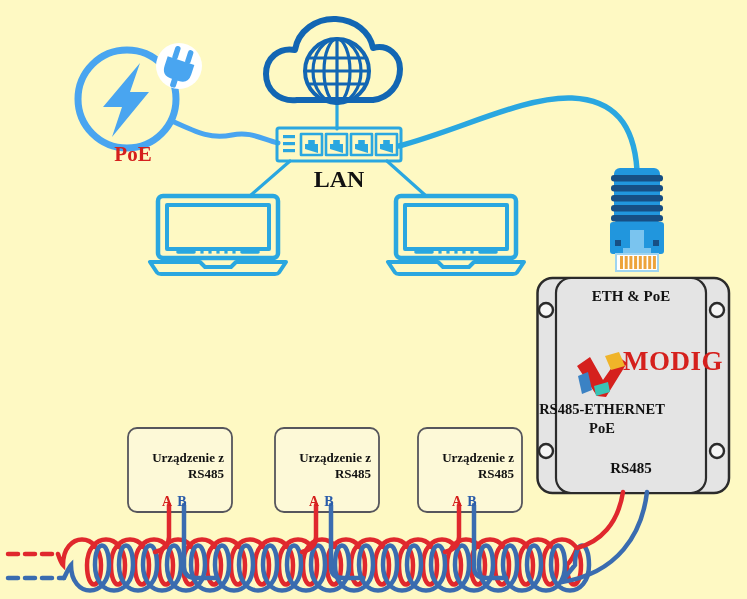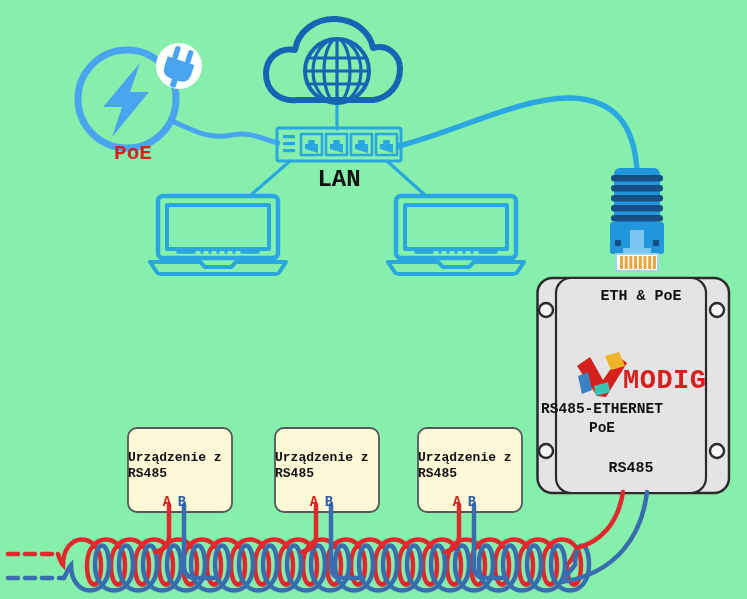--- a/index.html
+++ b/index.html
@@ -1,36 +1,36 @@
 <!DOCTYPE html>
 <html style="--light_blue: #2aa7e0; --poe_blue: #49a5f0; --dark_blue: #1266b3; --wire_red: #e0282d; --wire_blue: #3a6cb0; --label_red: #d5201d; --label_blue: #2a5caa; --box_cream: #fdf9d7; --box_border: #56565c; --device_gray: #e4e4e4; --device_border: #2b2b2b; --rj45_body: #2196dd; --rj45_dark: #174f84; --rj45_tab: #7ac4ef; --rj45_pin: #eda33b;"><head>
 <meta charset="utf-8">
 <style>
   html,body{margin:0;padding:0;background:#fff}
-  .canvas{position:relative;width:747px;height:599px;background:#86efac;overflow:hidden;
-          font-family:Liberation Mono, monospace}
+  .canvas{position:relative;width:747px;height:599px;background:#fef9c3;overflow:hidden;
+          font-family:Liberation Serif, serif}
   .canvas svg{position:absolute;left:0;top:0}
 
   
   .sl{stroke:var(--light_blue);fill:none;stroke-linecap:round;stroke-linejoin:round}
   .fl{fill:var(--light_blue)}
   .sp{stroke:var(--poe_blue);fill:none;stroke-linecap:round;stroke-linejoin:round}
   .fp{fill:var(--poe_blue)}
   .sd{stroke:var(--dark_blue);fill:none;stroke-linecap:round;stroke-linejoin:round}
   .wr{stroke:var(--wire_red);fill:none;stroke-width:4.5;stroke-linecap:round}
   .wb{stroke:var(--wire_blue);fill:none;stroke-width:4.5;stroke-linecap:round}
 
   .lbl{position:absolute;font-weight:bold;color:#111;text-align:center;white-space:nowrap}
   .poe-lbl{left:100px;top:142px;width:66px;font-size:21px;color:var(--label_red)}
   .lan-lbl{left:306px;top:166px;width:66px;font-size:24px}
-  .gw-top{left:556px;top:288px;width:170px;font-size:15px}
-  .gw-brand{left:623px;top:366px;font-size:27px;color:var(--label_red);letter-spacing:.5px}
+  .gw-top{left:556px;top:288px;width:150px;font-size:15px}
+  .gw-brand{left:623px;top:346px;font-size:27px;color:var(--label_red);letter-spacing:.5px}
   .gw-model{left:515px;top:400px;width:174px;font-size:14.5px;line-height:18.5px}
   .gw-bottom{left:556px;top:460px;width:150px;font-size:15px}
-  .dev-labels{position:absolute;top:450px;width:96px;text-align:left;font-weight:bold;
+  .dev-labels{position:absolute;top:450px;width:96px;text-align:right;font-weight:bold;
               font-size:13px;line-height:16px;color:#111}
   .term{position:absolute;top:494px;width:18px;font-size:14px;font-weight:bold;text-align:center}
   .term-a{color:var(--label_red)}
   .term-b{color:var(--label_blue)}
 </style>
 </head>
 <body>
 
 <div class="canvas">
 

